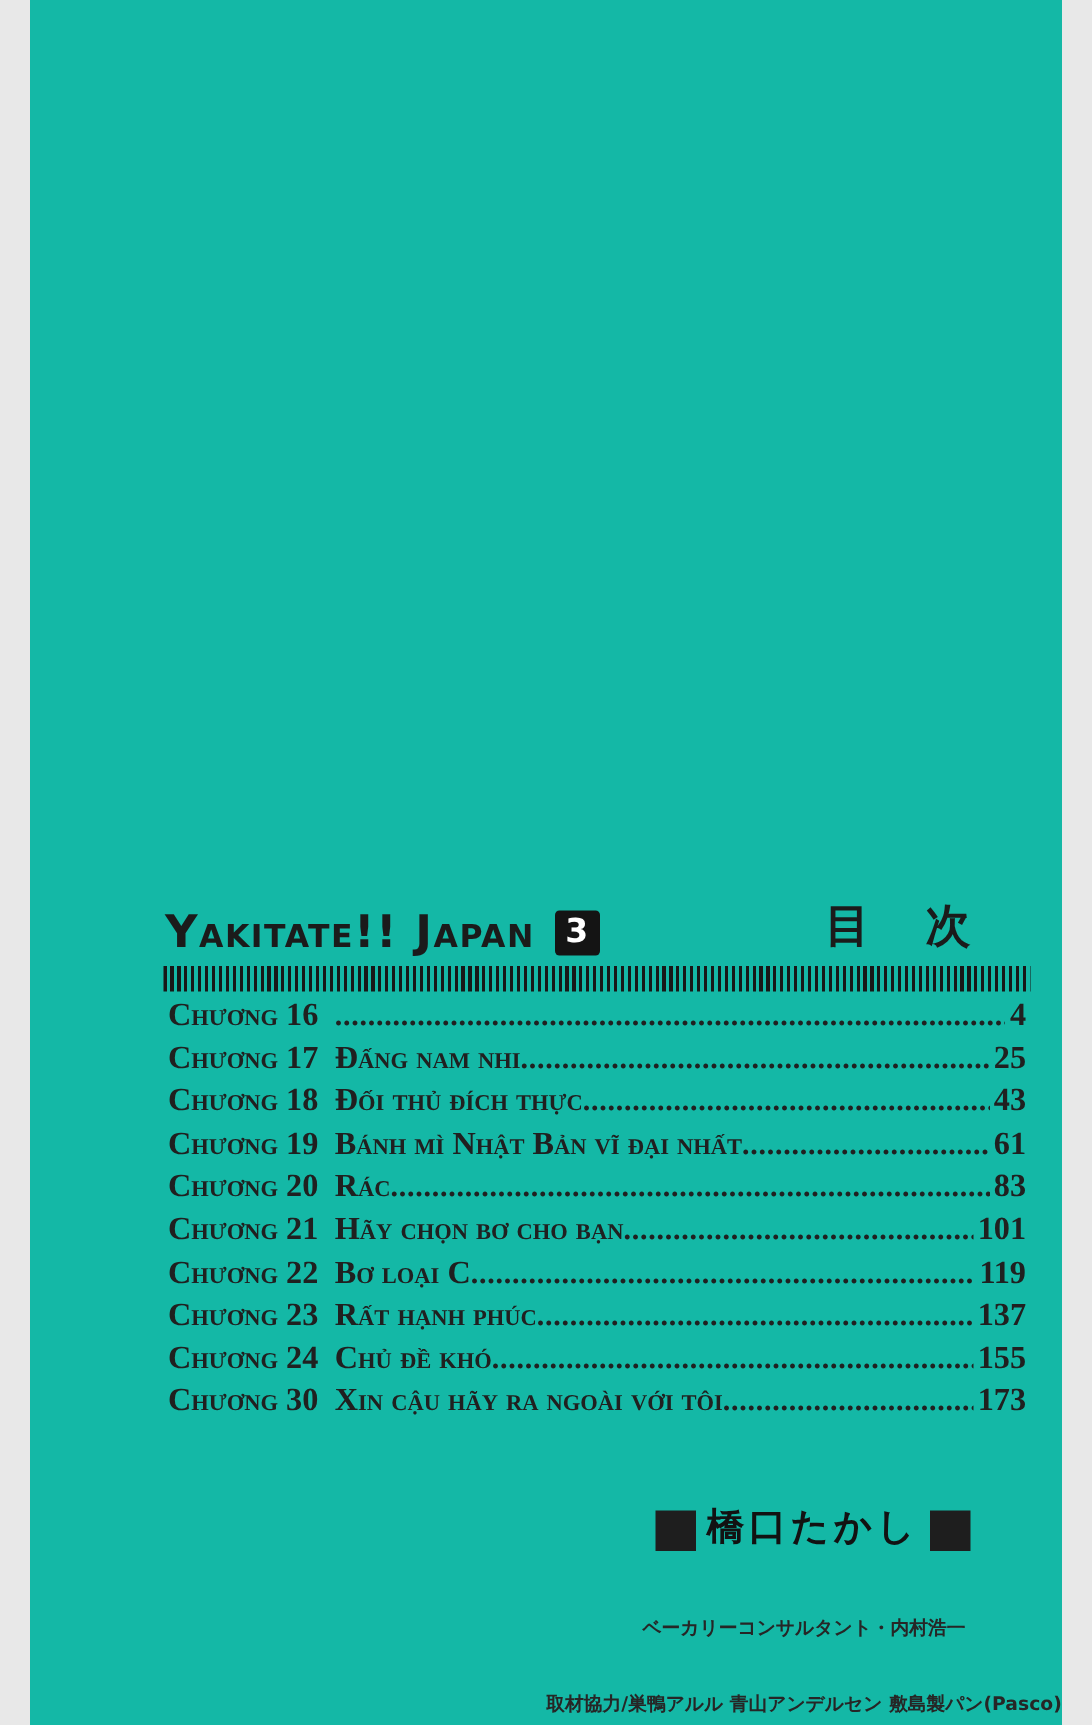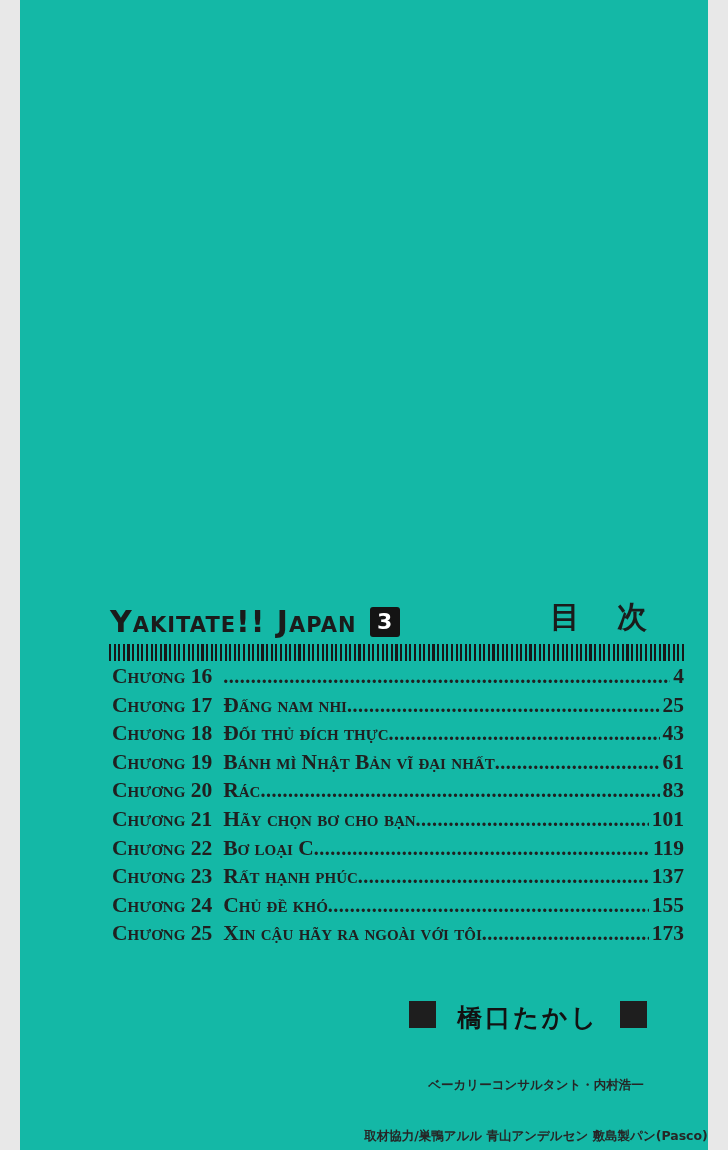--- a/index.html
+++ b/index.html
@@ -64,21 +64,21 @@
   .toc-leader {
     flex:1 1 auto; overflow:hidden; white-space:nowrap;
     font-variant:normal; font-weight:700; font-size:20px;
     letter-spacing:0.5px;
   }
   .toc-page { flex:0 0 auto; font-variant:normal; font-size:21.5px; margin-left:3px; }
 
   
   .author-row {
     position:absolute; top:1001px; right:61px;
-    display:flex; align-items:flex-start; gap:21px;
+    display:flex; align-items:flex-end; gap:7px;
   }
   .sq { width:27px; height:27px; background:#1e1e1e; }
   .author-name {
     font-size:25px; font-weight:700; letter-spacing:3px; color:#121212;
     white-space:pre;
   }
 
   
   .coop {
     position:absolute; top:1041px; left:338px; width:356px;
@@ -109,21 +109,21 @@
   <div class="toc-list">
       <div class="toc-row"><span class="toc-label">Chương 16</span><span class="toc-leader">..........................................................................................</span><span class="toc-page">4</span></div>
       <div class="toc-row"><span class="toc-label">Chương 17</span><span class="toc-title">Đấng nam nhi</span><span class="toc-leader">..........................................................................................</span><span class="toc-page">25</span></div>
       <div class="toc-row"><span class="toc-label">Chương 18</span><span class="toc-title">Đối thủ đích thực</span><span class="toc-leader">..........................................................................................</span><span class="toc-page">43</span></div>
       <div class="toc-row"><span class="toc-label">Chương 19</span><span class="toc-title">Bánh mì Nhật Bản vĩ đại nhất</span><span class="toc-leader">..........................................................................................</span><span class="toc-page">61</span></div>
       <div class="toc-row"><span class="toc-label">Chương 20</span><span class="toc-title">Rác</span><span class="toc-leader">..........................................................................................</span><span class="toc-page">83</span></div>
       <div class="toc-row"><span class="toc-label">Chương 21</span><span class="toc-title">Hãy chọn bơ cho bạn</span><span class="toc-leader">..........................................................................................</span><span class="toc-page">101</span></div>
       <div class="toc-row"><span class="toc-label">Chương 22</span><span class="toc-title">Bơ loại C</span><span class="toc-leader">..........................................................................................</span><span class="toc-page">119</span></div>
       <div class="toc-row"><span class="toc-label">Chương 23</span><span class="toc-title">Rất hạnh phúc</span><span class="toc-leader">..........................................................................................</span><span class="toc-page">137</span></div>
       <div class="toc-row"><span class="toc-label">Chương 24</span><span class="toc-title">Chủ đề khó</span><span class="toc-leader">..........................................................................................</span><span class="toc-page">155</span></div>
-      <div class="toc-row"><span class="toc-label">Chương 25</span><span class="toc-title">Xin cậu hãy ra ngoài với tôi</span><span class="toc-leader">..........................................................................................</span><span class="toc-page">173</span></div>
+      <div class="toc-row"><span class="toc-label">Chương 30</span><span class="toc-title">Xin cậu hãy ra ngoài với tôi</span><span class="toc-leader">..........................................................................................</span><span class="toc-page">173</span></div>
     </div>
 
   <div class="author-row">
     <span class="sq"></span>
     <span class="author-name">橋口たかし</span>
     <span class="sq"></span>
   </div>
 
   <div class="coop">
     <div>ベーカリーコンサルタント・内村浩一</div>

